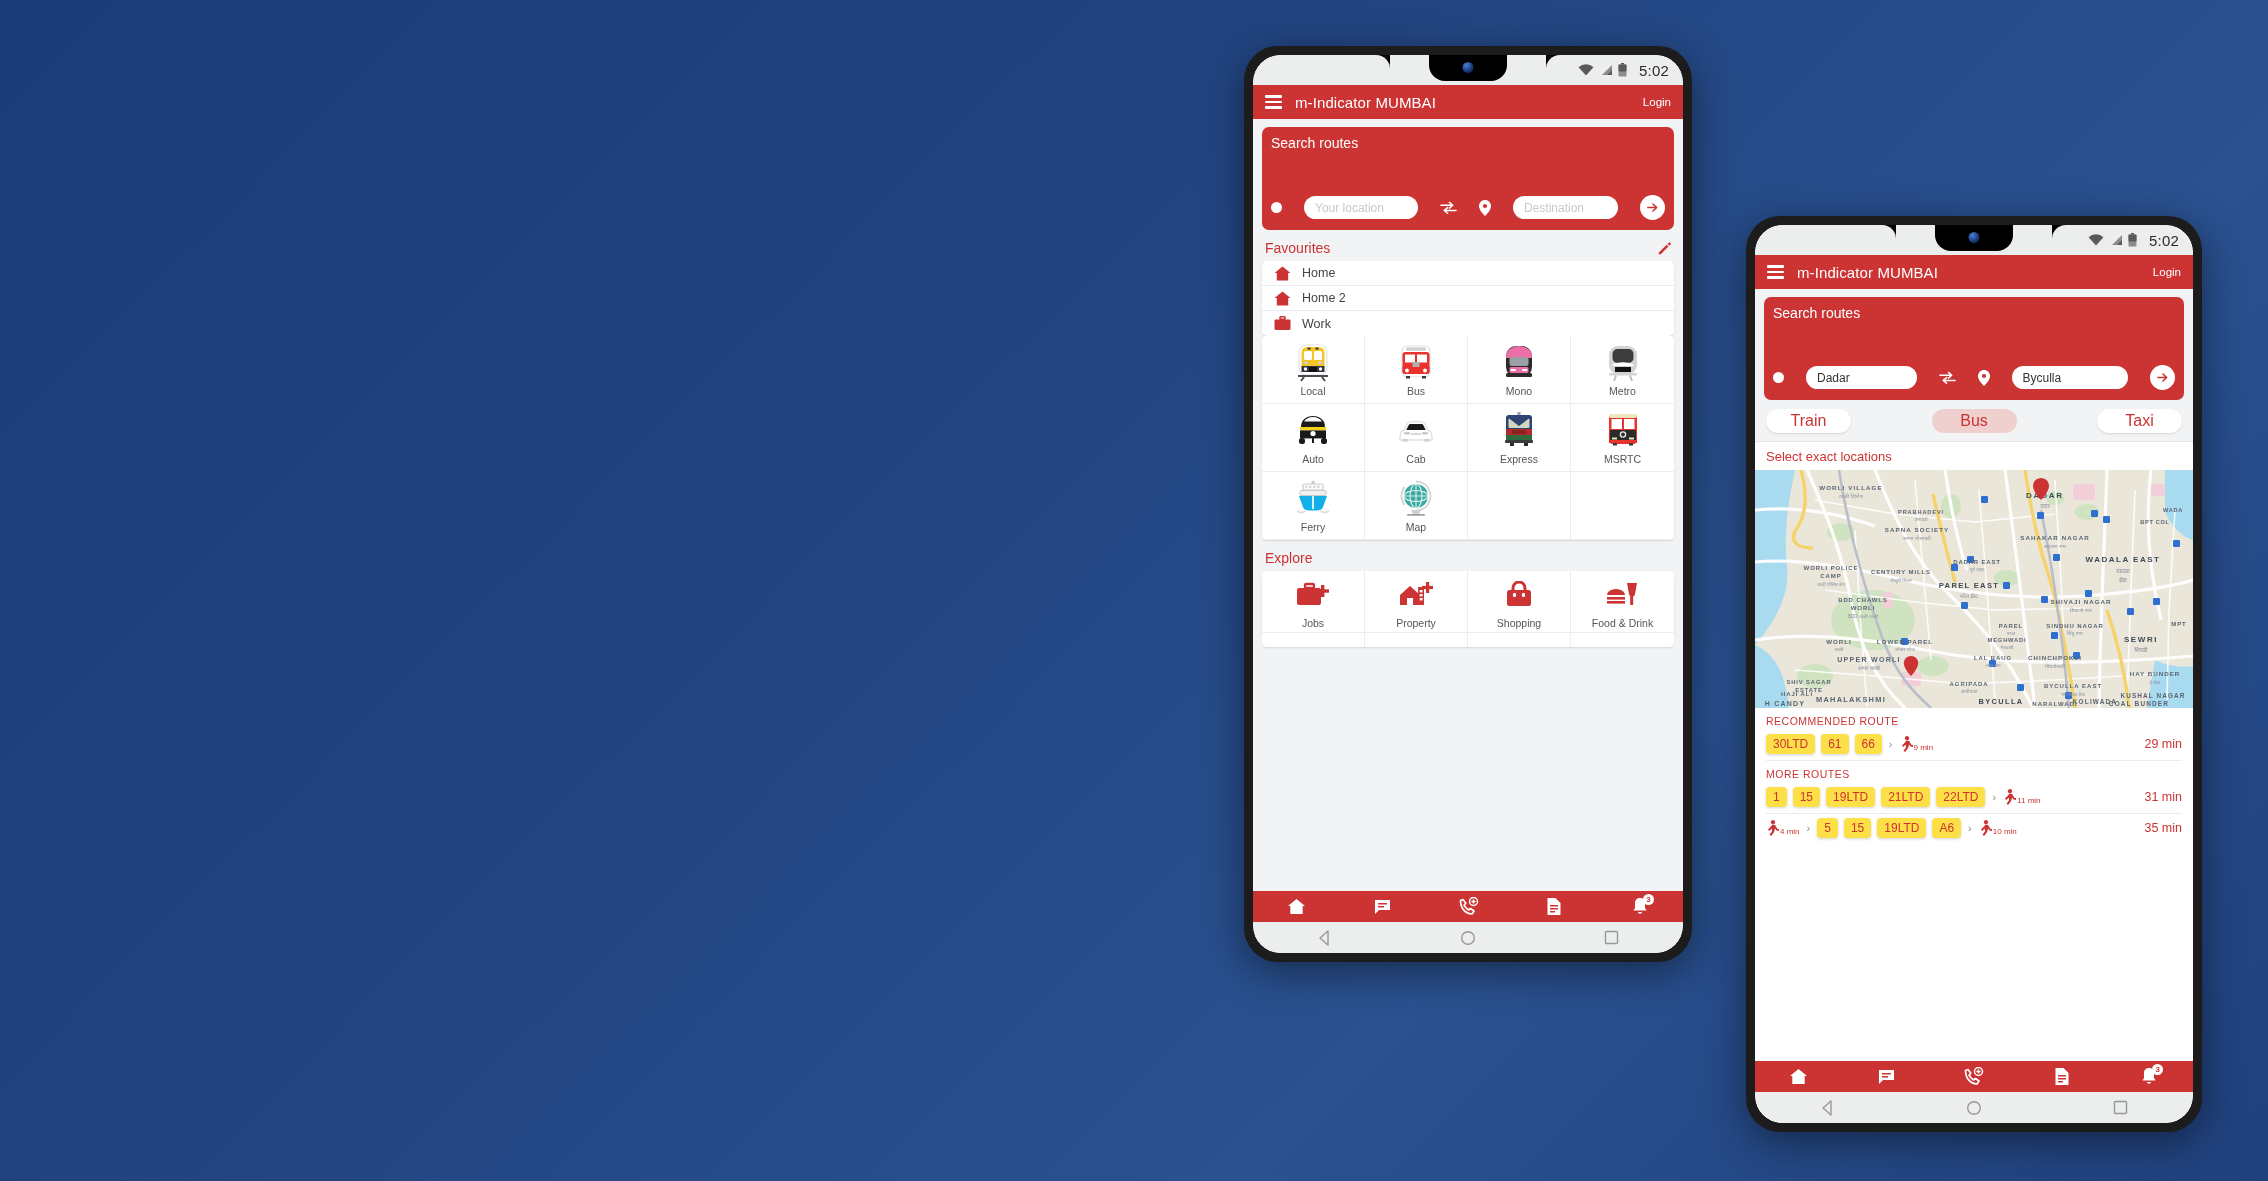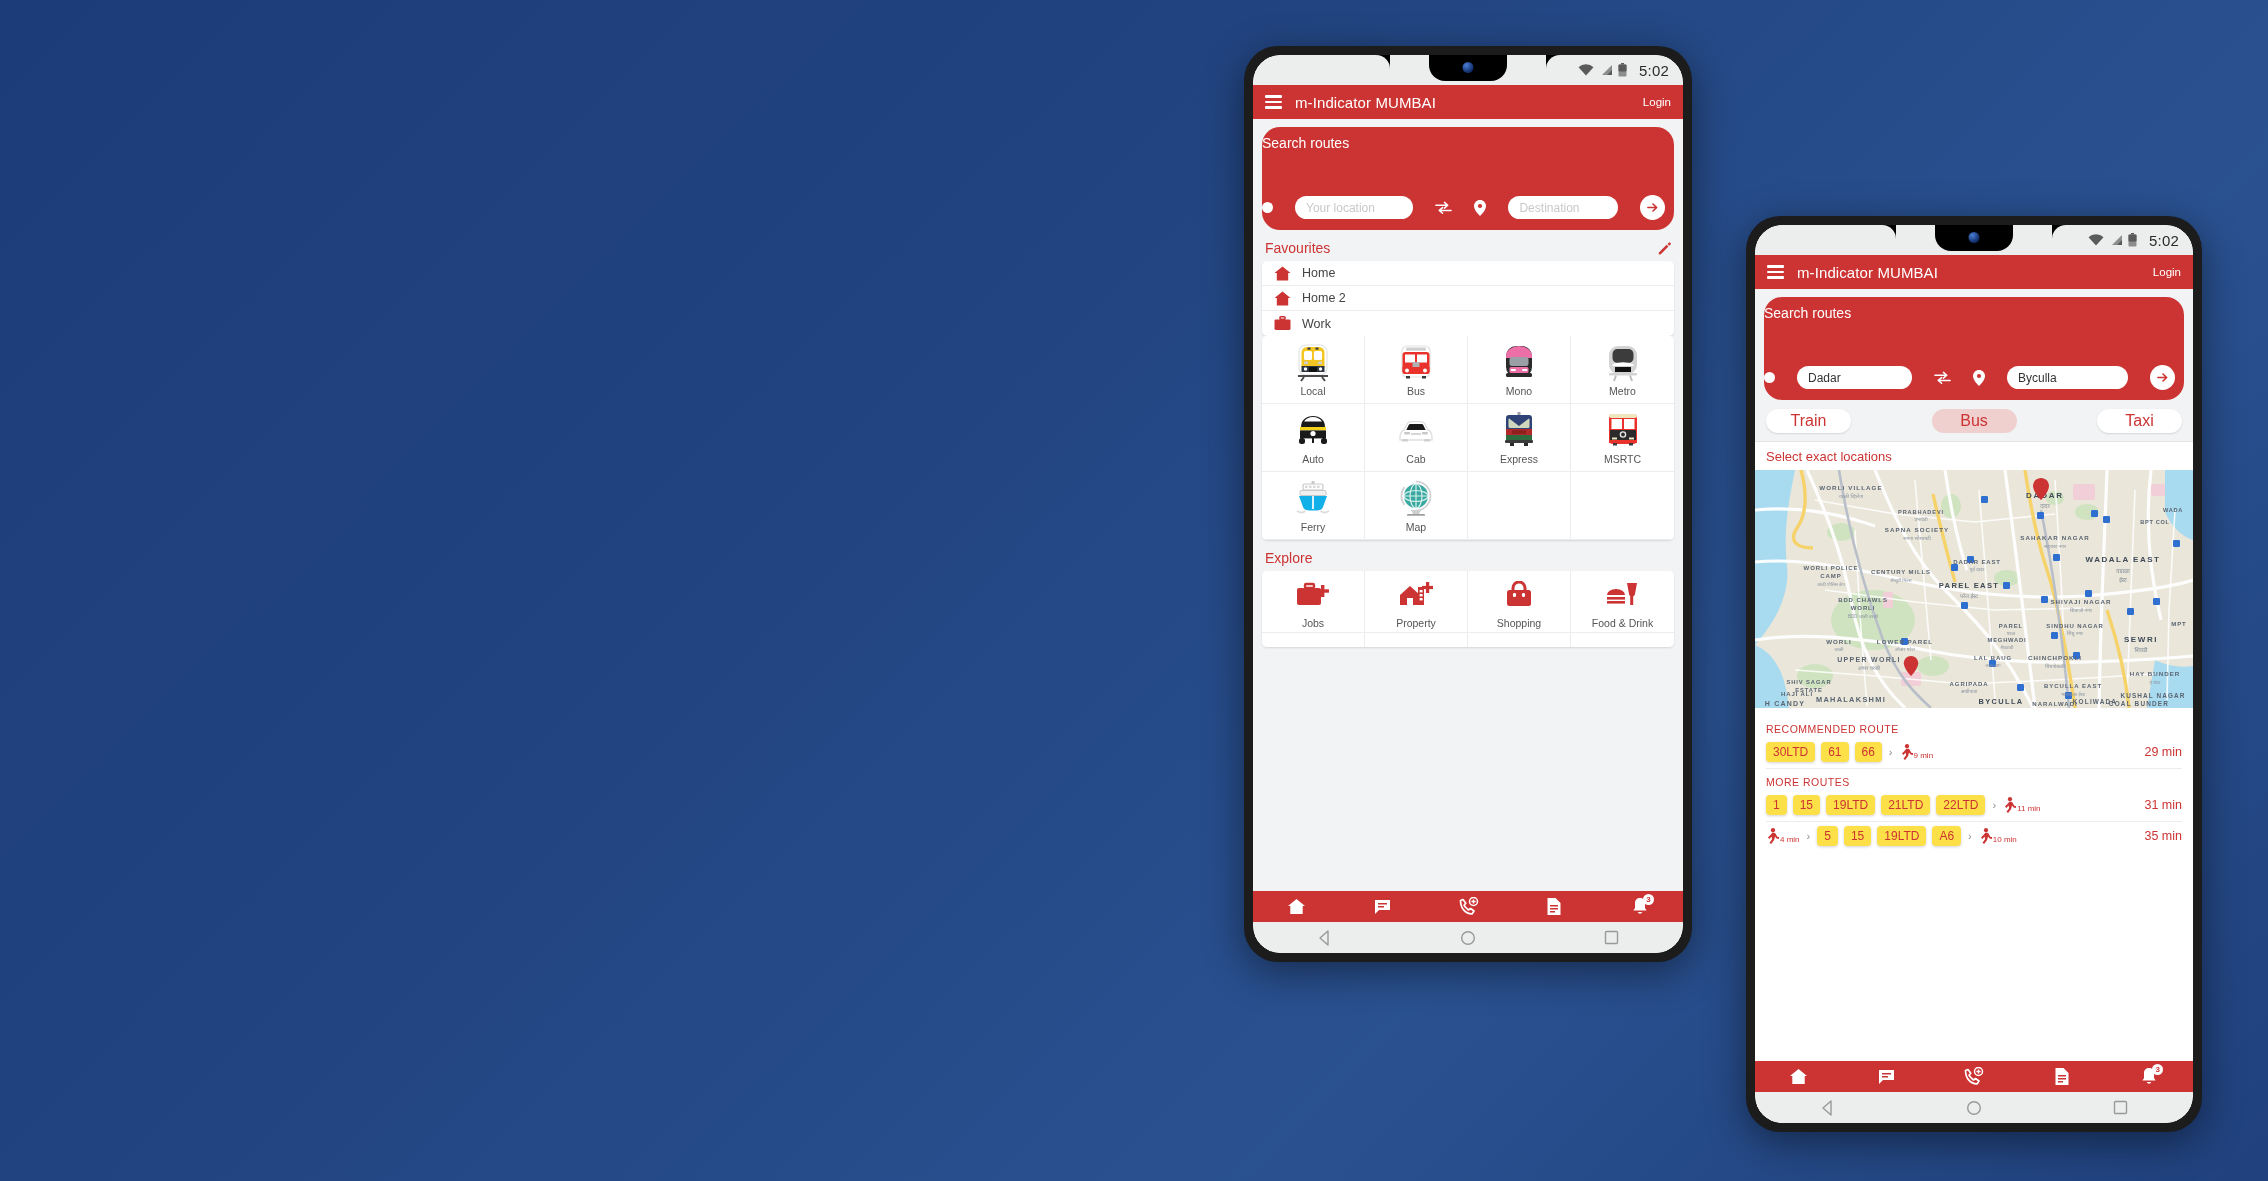--- a/index.html
+++ b/index.html
@@ -83,21 +83,21 @@
     padding: 12px 12px;
     color: #fff;
   }
   .hamburger { width: 17px; display: flex; flex-direction: column; gap: 3px; cursor: pointer; }
   .hamburger i { display: block; height: 2.5px; background: #fff; border-radius: 1px; }
   .appbar-title { font-size: 15px; margin-left: 13px; font-weight: 400; letter-spacing: .1px; }
   .appbar-login { margin-left: auto; font-size: 11.5px; font-weight: 400; }
 
   
   .searchwrap { padding: 8px 9px 0 9px; background: #f2f3f4; }
-  .searchcard { background: #cc3333; border-radius: 18px; padding: 8px 9px 10px 0; }
+  .searchcard { background: #cc3333; border-radius: 7px; padding: 8px 9px 10px 9px; }
   .search-title { color: #fff; font-size: 14px; margin-bottom: 7px; }
   .search-row { display: flex; align-items: center; gap: 22px; margin-top: 44px; }
   .dot-origin { width: 11px; height: 11px; border-radius: 50%; background: #fff; flex: 0 0 11px; }
   .field {
     background: #fff; border-radius: 13px; height: 23px;
     display: flex; align-items: center; padding: 0 11px;
     font-size: 12px; color: #333; flex: 1 1 auto; min-width: 0;
     white-space: nowrap; overflow: hidden;
   }
   .field.placeholder { color: #c9c9c9; }
@@ -180,21 +180,21 @@
   .modetab.active { background: #f0cfcf; box-shadow: none; }
 
   .selectexact {
     background: #fff; border-top: 1px solid #e4e4e4;
     padding: 7px 11px 6px 11px; color: #cc3333; font-size: 13px;
   }
 
   .map { position: relative; flex: 0 0 238px; height: 238px; overflow: hidden; background: #e9e3d7; }
   .map svg { position: absolute; inset: 0; }
 
-  .routes { flex: 1 1 auto; background: #fff; padding: 8px 11px; overflow: hidden; }
+  .routes { flex: 1 1 auto; background: #fff; padding: 0 11px; overflow: hidden; }
   .routes-head { font-size: 10.5px; color: #cc3333; letter-spacing: .5px; padding: 7px 0 3px 0; font-weight: 500; }
   .route-row {
     display: flex; align-items: center;
     padding: 4px 0 6px 0;
     border-bottom: 1px solid #ececec;
   }
   .route-row.last { border-bottom: none; }
   .chips { display: flex; align-items: center; gap: 6px; flex-wrap: nowrap; }
   .chip {
     background: #fde047; border-radius: 4px;

